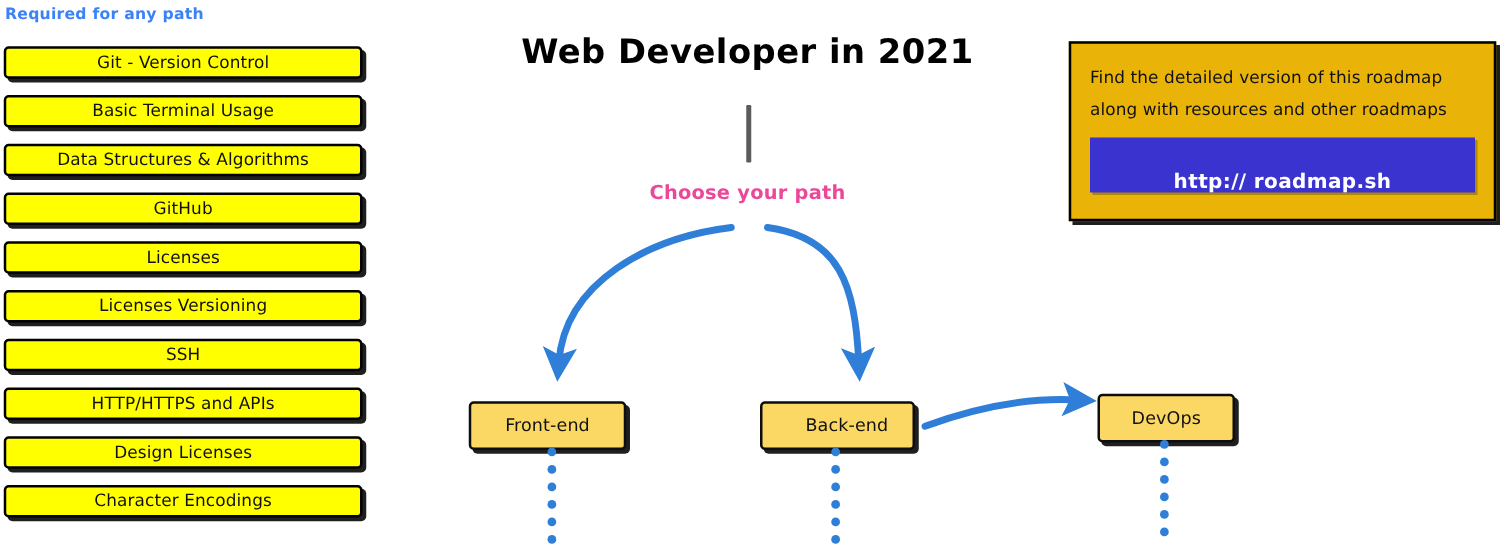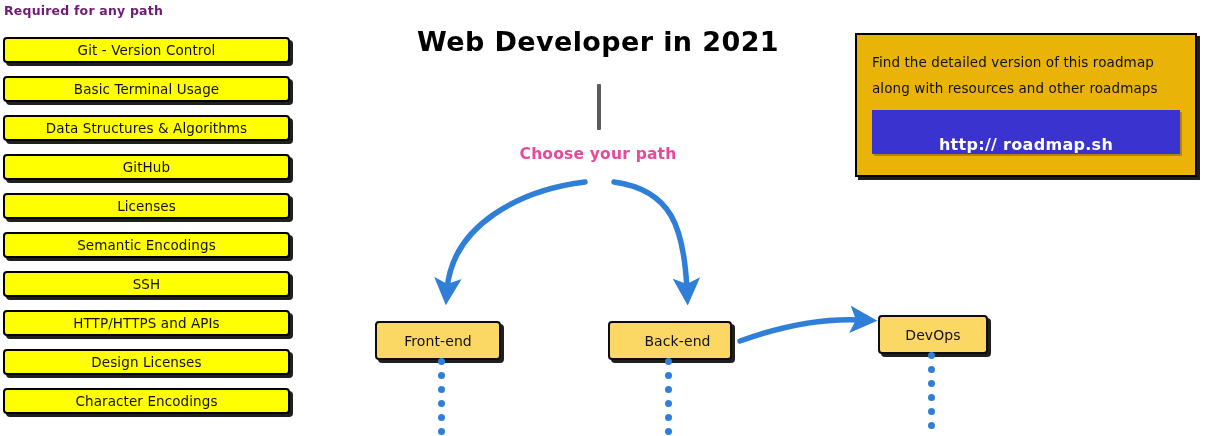--- a/index.html
+++ b/index.html
@@ -20,21 +20,21 @@
   
   #required-col {
     position: absolute;
     left: 3px;
     top: 0px;
     width: 292px;
   }
   #required-heading {
     font-size: 12.5px;
     font-weight: bold;
-    color: #701a75;
+    color: #3b82f6;
     letter-spacing: .2px;
     padding-left: 1px;
     margin-top: 3px;
     margin-bottom: 0;
     line-height: 16px;
     white-space: nowrap;
   }
   #required-list {
     position: absolute;
     top: 37px;
@@ -192,21 +192,21 @@
     <div class="req-item">
       <span>Data Structures &amp; Algorithms</span>
     </div>
     <div class="req-item">
       <span>GitHub</span>
     </div>
     <div class="req-item">
       <span>Licenses</span>
     </div>
     <div class="req-item">
-      <span>Semantic Encodings</span>
+      <span>Licenses Versioning</span>
     </div>
     <div class="req-item">
       <span>SSH</span>
     </div>
     <div class="req-item">
       <span>HTTP/HTTPS and APIs</span>
     </div>
     <div class="req-item">
       <span>Design Licenses</span>
     </div>

